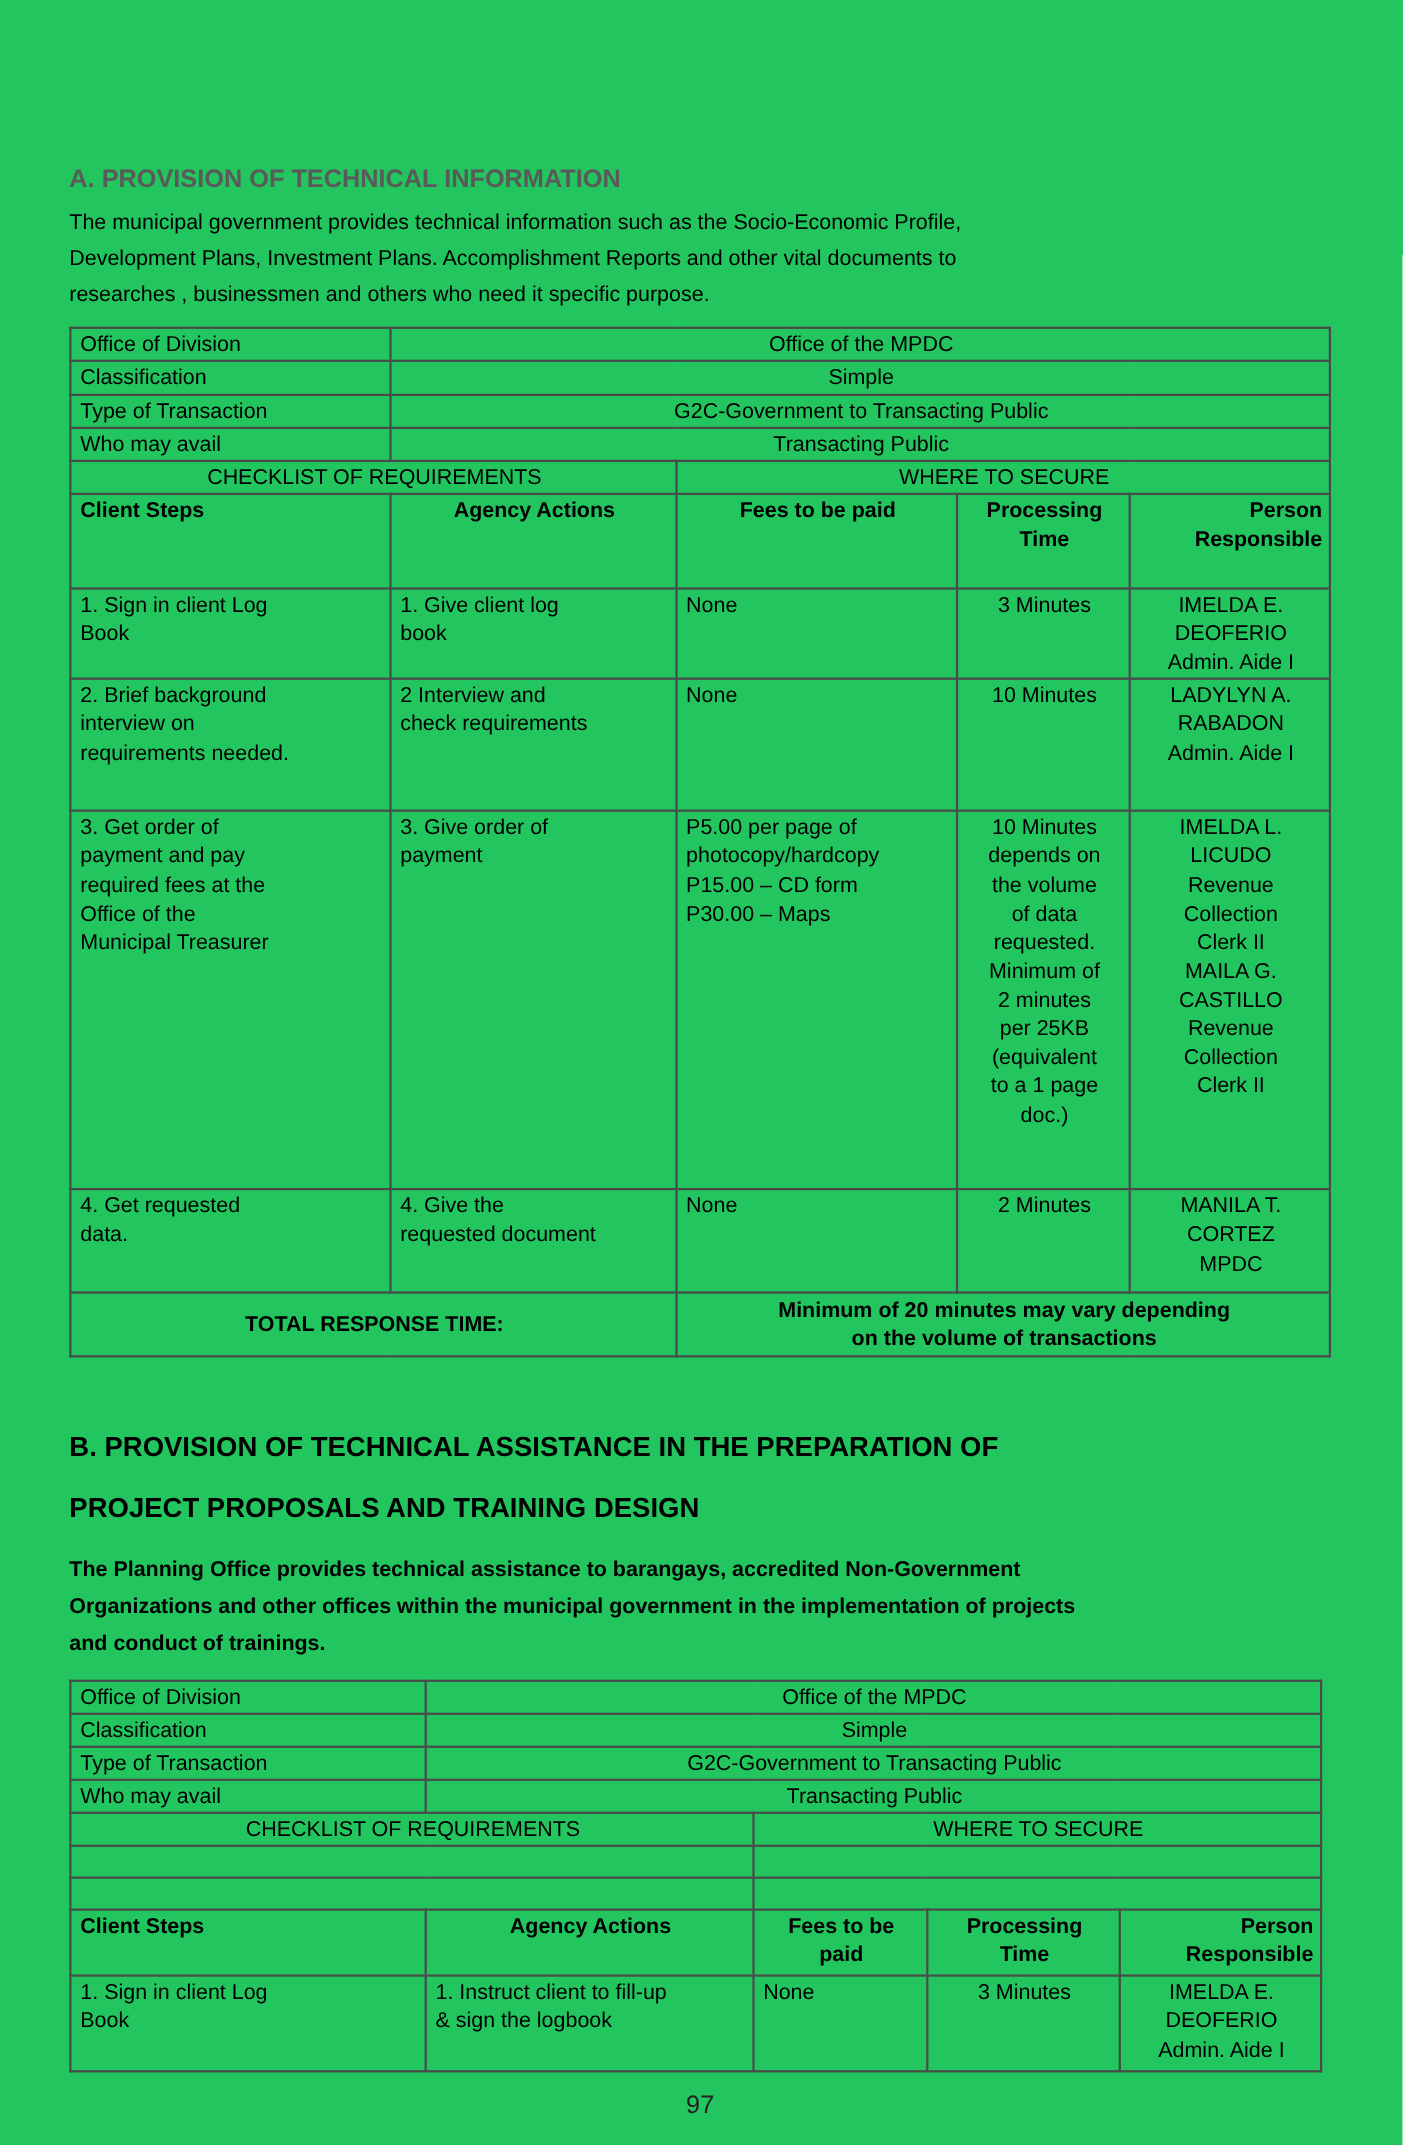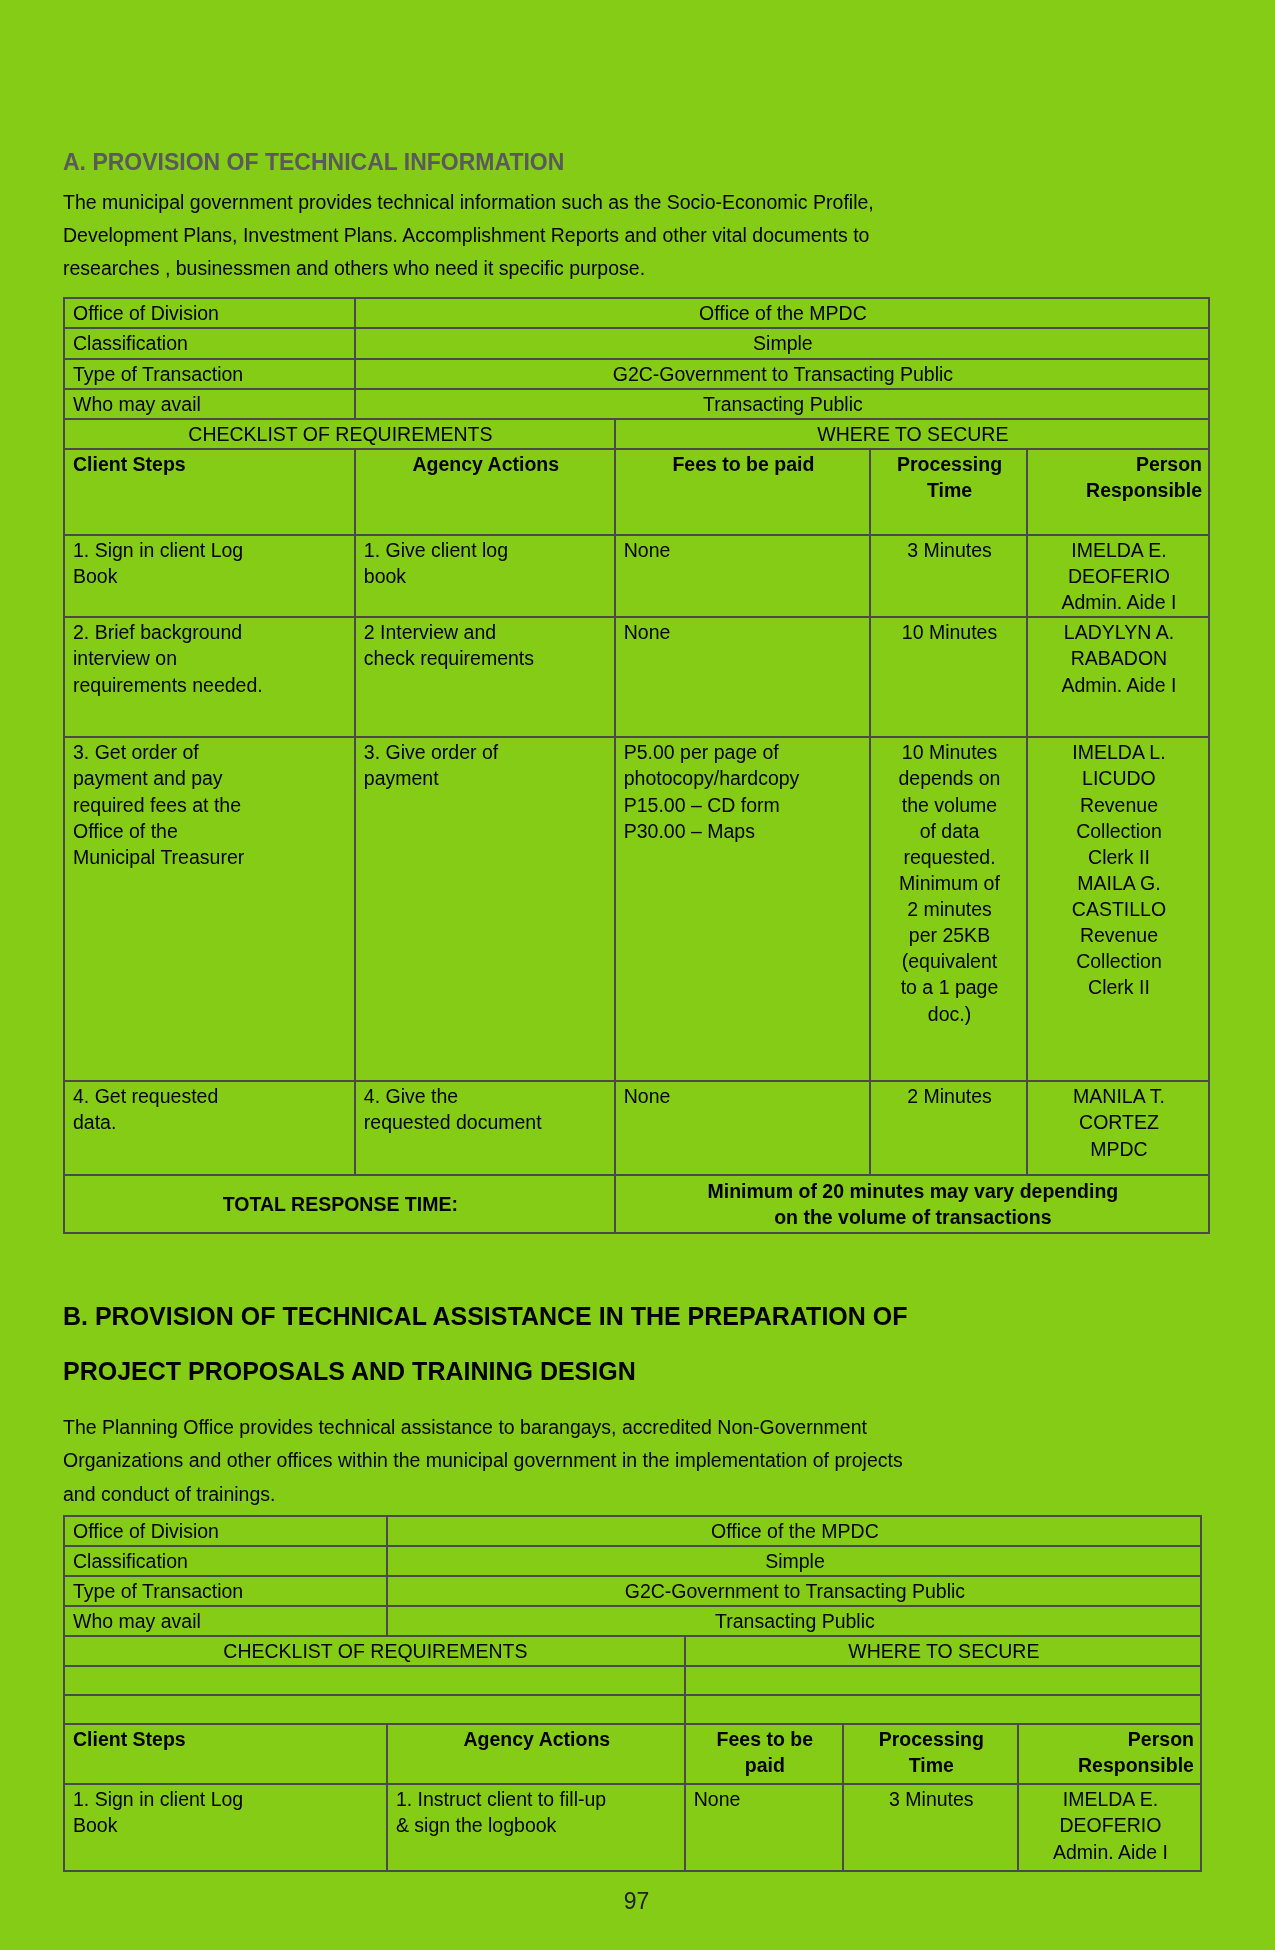--- a/index.html
+++ b/index.html
@@ -1,20 +1,20 @@
 <!DOCTYPE html>
 <html><head>
 <meta charset="utf-8">
 <style>
   html, body { margin: 0; padding: 0; background: #ffffff; }
   .page {
     position: relative;
     width: 1275px;
     height: 1950px;
-    background: #84cc16;
+    background: #22c55e;
     font-family: "Liberation Sans", "DejaVu Sans", sans-serif;
     color: #000000;
     box-sizing: border-box;
     padding: 148px 65px 0 63px;
     overflow: hidden;
   }
   .heading-a {
     font-size: 23px;
     font-weight: bold;
     color: #5a5a5a;
@@ -29,21 +29,21 @@
     margin: 55px 0 12px 0;
     white-space: pre-line;
     line-height: 2.2;
   }
   .intro {
     font-size: 19.5px;
     line-height: 1.7;
     margin: 0 0 12px 0;
     white-space: pre-line;
   }
-  .intro-b { margin-bottom: 4px; }
+  .intro-b { margin-bottom: 16px; font-weight: bold; }
   table.charter {
     border-collapse: collapse;
     width: 100%;
     table-layout: fixed;
   }
   table.charter-b { width: 99.3%; }
   table.charter td {
     border: 2px solid #4a4a4a;
     font-size: 19.5px;
     line-height: 1.34;

